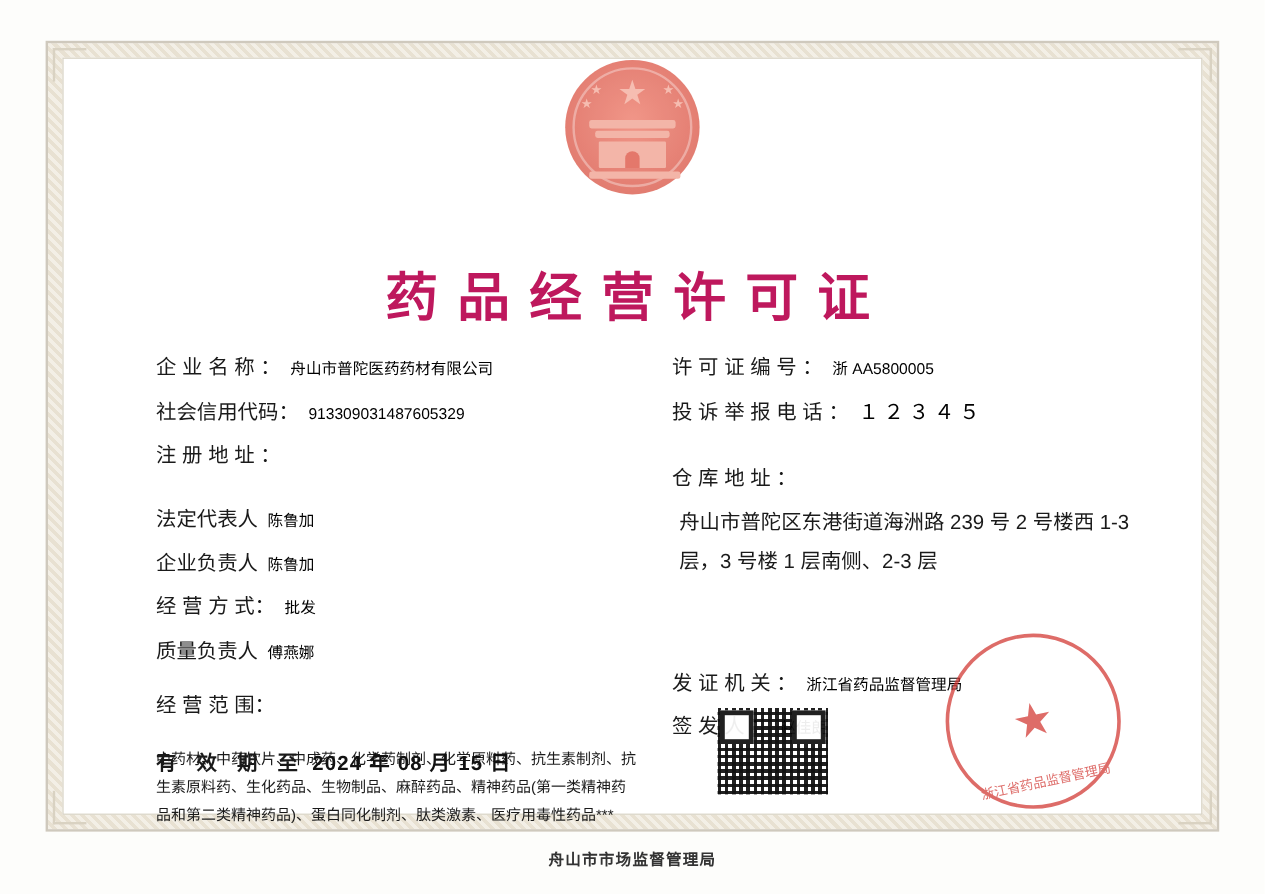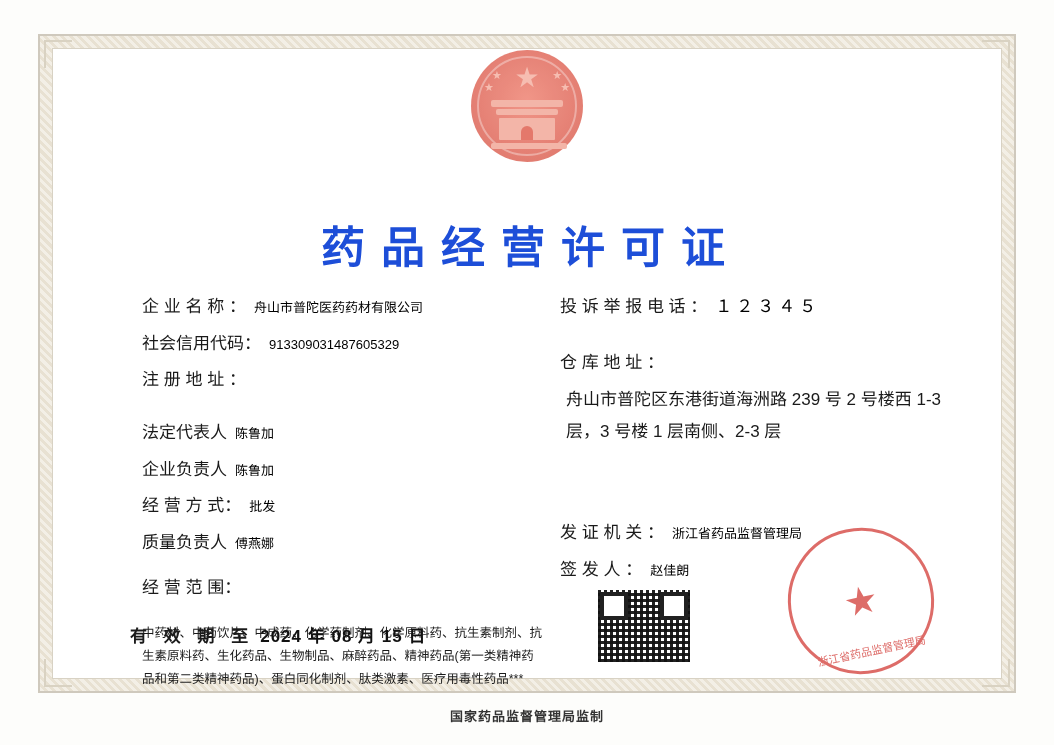--- a/index.html
+++ b/index.html
@@ -149,35 +149,35 @@
 
   
   .cert-title {
     position: absolute;
     left: 0; right: 8px;
     top: 212px;
     text-align: center;
     font-family: "DejaVu Serif", "Liberation Serif", serif;
     font-size: 44px;
     letter-spacing: 16px;
-    color: #1d4ed8;
+    color: #be185d;
     font-weight: bold;
     text-indent: 16px;
   }
 
   
   .body-area {
     position: absolute;
     left: 130px;
     right: 70px;
     top: 292px;
   }
   .col-left {
     position: absolute;
-    left: 12px;
+    left: 0;
     top: 0;
     width: 420px;
   }
   .col-right {
     position: absolute;
     left: 430px;
     top: 0;
     width: 450px;
   }
 
@@ -392,20 +392,24 @@
       <div class="gap-md"></div>
 
       <div class="row">
         <span class="lbl">经 营 范 围：</span>
       </div>
       <div class="scope-text">中药材、中药饮片、中成药、化学药制剂、化学原料药、抗生素制剂、抗生素原料药、生化药品、生物制品、麻醉药品、精神药品(第一类精神药品和第二类精神药品)、蛋白同化制剂、肽类激素、医疗用毒性药品***</div>
     </div>
 
     <div class="col-right">
 
+      <div class="row">
+        <span class="lbl">许 可 证 编 号 ：</span>
+        <span class="val">浙 AA5800005</span>
+      </div>
 
 
       <div class="row">
         <span class="lbl">投 诉 举 报 电 话 ：</span>
         <span class="val big">１２３４５</span>
       </div>
 
       <div class="gap-lg"></div>
 
       <div class="row">
@@ -433,14 +437,14 @@
     <div class="seal-star">★</div>
     <div class="seal-bottom">浙江省药品监督管理局</div>
   </div>
 
   <div class="validity">
     <span class="lbl">有 效 期 至</span>
     <span class="dateval">2024 年 08 月 15 日</span>
   </div>
 
 
-  <div class="footer">国家药品监督管理局监制</div>
+  <div class="footer">舟山市市场监督管理局</div>
 </div>
 
 </body></html>

